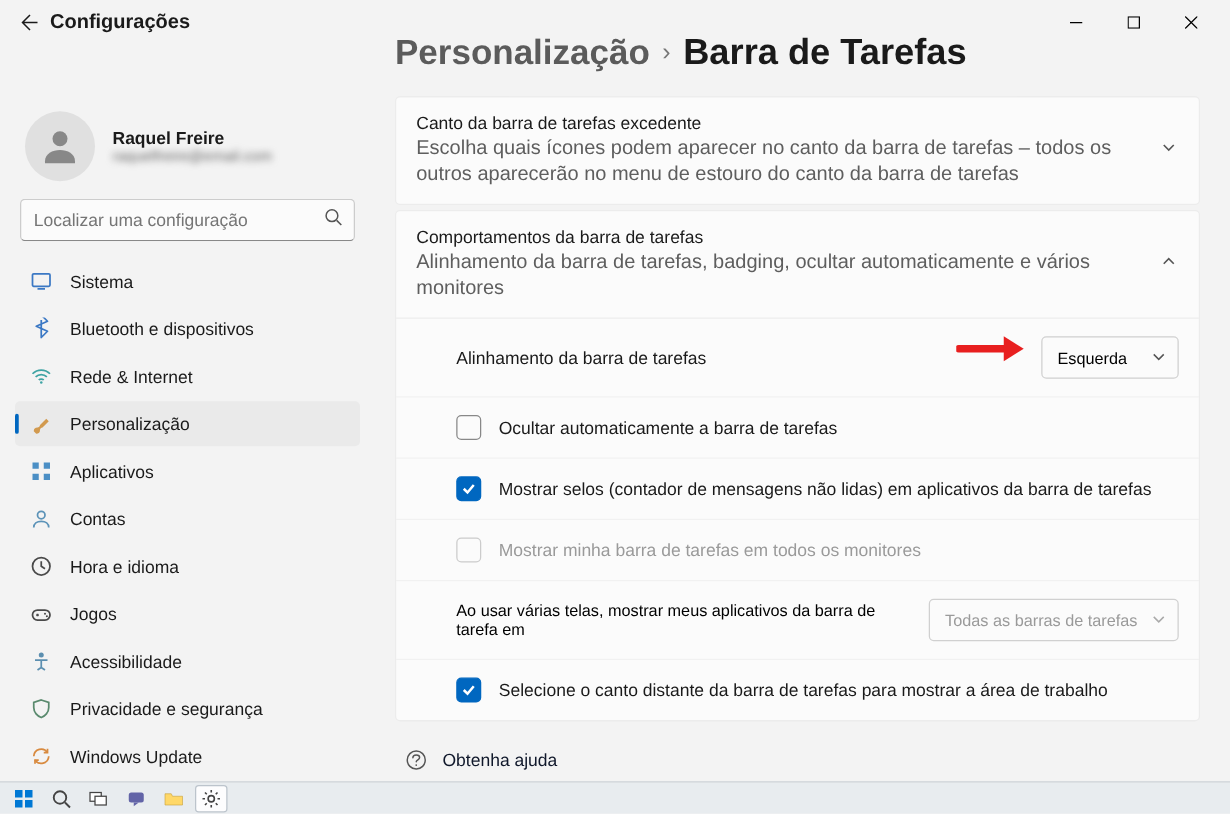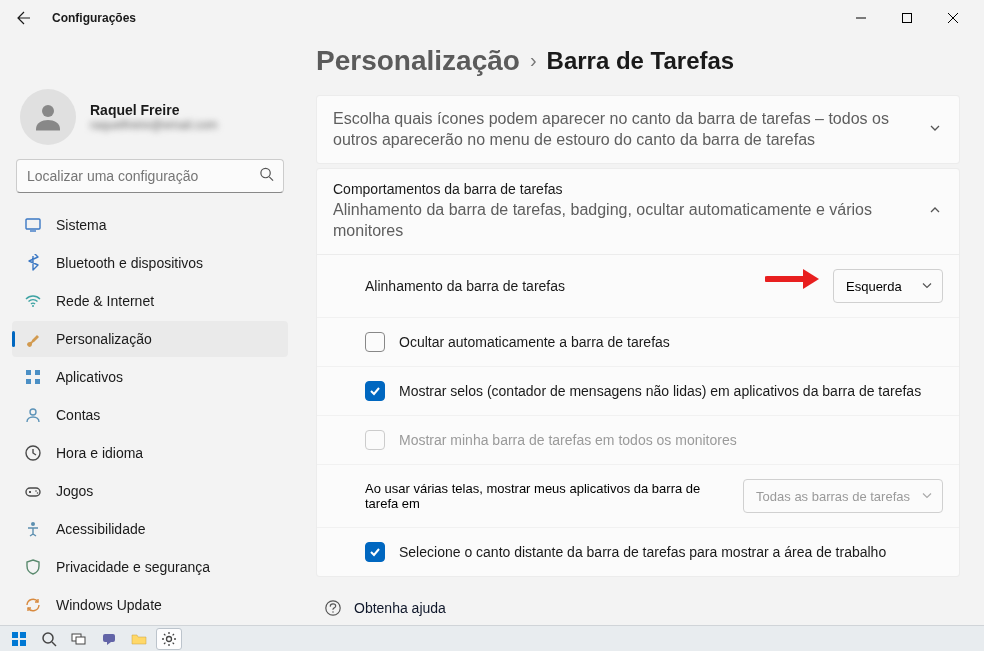--- a/index.html
+++ b/index.html
@@ -1,20 +1,20 @@
 <!DOCTYPE html>
 <html><head>
   <meta charset="utf-8">
   <style>
     * { margin: 0; padding: 0; box-sizing: border-box; font-family: "Segoe UI", Tahoma, sans-serif; }
     body { background: #f3f3f3; width: 984px; height: 651px; overflow: hidden; position: relative; }
     
     .title-bar { height: 36px; display: flex; align-items: center; padding: 0 8px; }
     .back-btn { width: 32px; height: 32px; display: flex; align-items: center; justify-content: center; border-radius: 4px; cursor: pointer; }
-    .title-text { font-size: 12px; color: #1a1a1a; margin-left: 12px; font-weight: 600; }
+    .title-text { font-size: 16px; color: #1a1a1a; font-weight: 600; }
     .window-controls { margin-left: auto; display: flex; }
     .win-ctrl { width: 46px; height: 32px; display: flex; align-items: center; justify-content: center; cursor: pointer; }
     
     .content-area { display: flex; height: 589px; align-items: flex-end; }
     
     .sidebar { width: 300px; padding: 12px 12px 0 12px; display: flex; flex-direction: column; }
     .user-block { display: flex; align-items: center; padding: 6px 12px 14px 8px; }
     .avatar { width: 56px; height: 56px; border-radius: 50%; background: #e0e0e0; display: flex; align-items: center; justify-content: center; }
     .avatar svg { width: 36px; height: 36px; fill: #888; }
     .user-info { margin-left: 14px; }
@@ -29,21 +29,21 @@
     .nav-list { flex: 1; overflow-y: auto; padding-top: 4px; }
     .nav-item { display: flex; align-items: center; height: 36px; padding: 0 12px; border-radius: 4px; cursor: pointer; font-size: 14px; color: #1a1a1a; margin-bottom: 2px; position: relative; }
     .nav-item.selected { background: #eaeaea; }
     .nav-item.selected::before { content: ""; position: absolute; left: 0; top: 10px; bottom: 10px; width: 3px; background: #0067c0; border-radius: 2px; }
     .nav-icon { width: 18px; height: 18px; margin-right: 14px; display: flex; align-items: center; justify-content: center; }
     
     .main { flex: 1; padding: 16px 24px 0 16px; overflow-y: auto; }
     .breadcrumb { display: flex; align-items: center; gap: 10px; margin-bottom: 18px; }
     .crumb-link { font-size: 28px; font-weight: 600; color: #5b5b5b; cursor: pointer; }
     .crumb-sep { font-size: 20px; color: #777; }
-    .crumb-current { font-size: 24px; font-weight: 600; color: #1a1a1a; }
+    .crumb-current { font-size: 29px; font-weight: 600; color: #1a1a1a; }
     
     .card { background: #fbfbfb; border: 1px solid rgba(0,0,0,0.06); border-radius: 4px; margin-bottom: 4px; }
     .card-header { padding: 12px 44px 12px 16px; position: relative; cursor: pointer; }
     .card-title { font-size: 14px; color: #1a1a1a; margin-bottom: 2px; }
     .card-sub { font-size: 16px; color: #5e5e5e; line-height: 1.35; }
     .chev { position: absolute; right: 18px; top: 50%; transform: translateY(-50%); }
     
     .option-list { border-top: 1px solid rgba(0,0,0,0.06); }
     .option-row { display: flex; align-items: center; padding: 14px 16px 14px 48px; border-bottom: 1px solid rgba(0,0,0,0.04); position: relative; }
     .option-row:last-child { border-bottom: none; }
@@ -238,20 +238,21 @@
 
   <div class="main">
     <div class="breadcrumb">
       <span class="crumb-link">Personalização</span>
       <span class="crumb-sep">›</span>
       <span class="crumb-current">Barra de Tarefas</span>
     </div>
 
     <div class="card">
       <div class="card-header">
+        <div class="card-title">Canto da barra de tarefas excedente</div>
         <div class="card-sub">Escolha quais ícones podem aparecer no canto da barra de tarefas – todos os outros aparecerão no menu de estouro do canto da barra de tarefas</div>
         <span class="chev">
           <svg width="12" height="12" viewBox="0 0 12 12">
               <path d="M2 4 L6 8 L10 4" stroke="#555" stroke-width="1.3" fill="none"></path>
             </svg>
         </span>
       </div>
     </div>
 
     <div class="card" style="margin-top:4px;">

